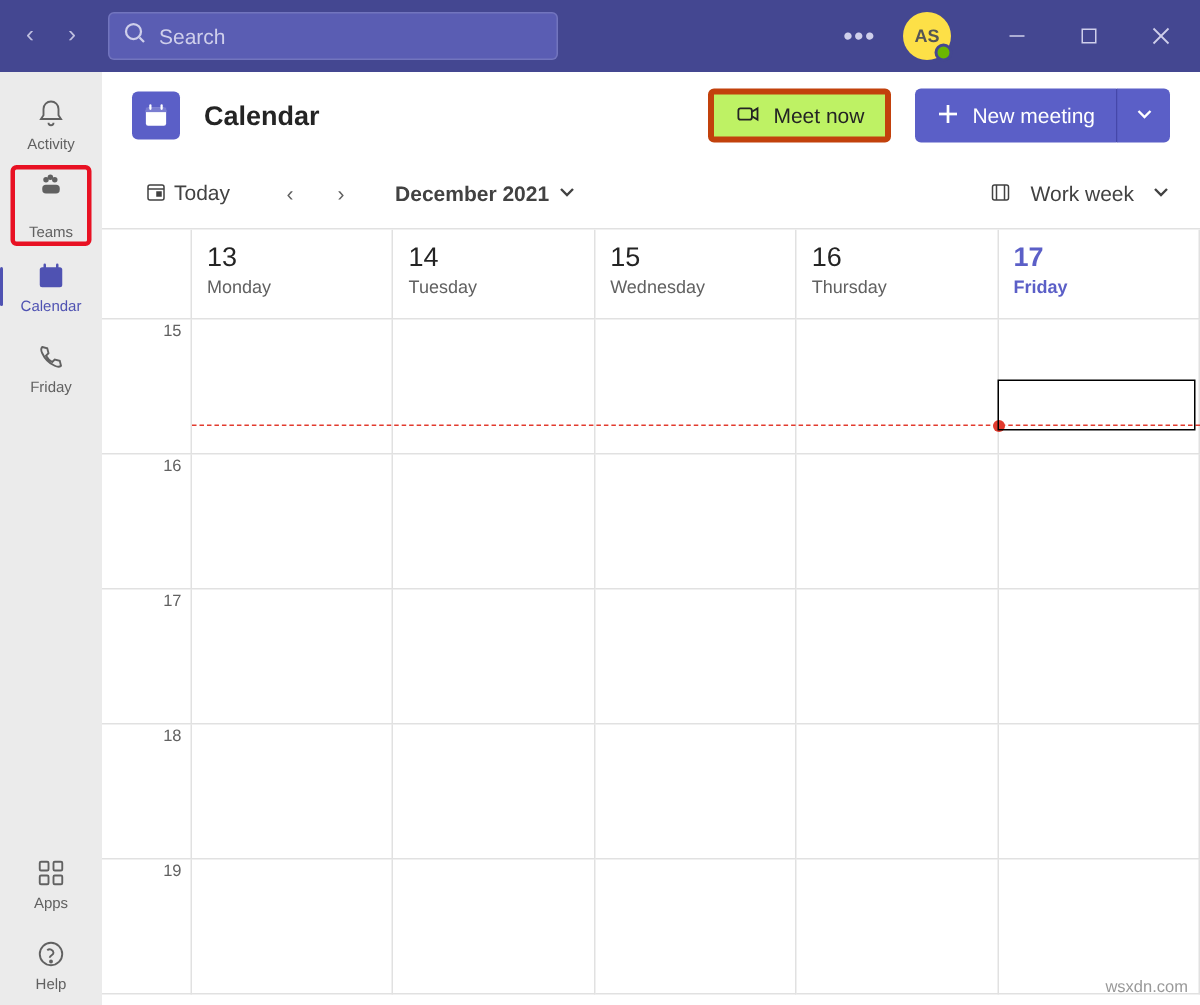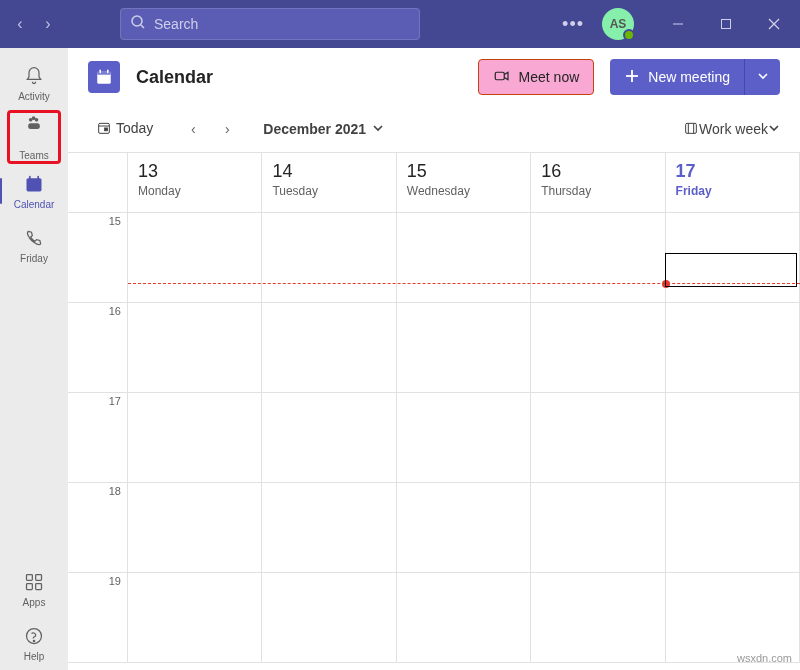--- a/index.html
+++ b/index.html
@@ -2,60 +2,60 @@
 <html><head>
 <meta charset="utf-8">
 <style>
 * { box-sizing: border-box; margin: 0; padding: 0; font-family: "Segoe UI", -apple-system, sans-serif; }
 body { width: 800px; height: 670px; overflow: hidden; background: #f5f5f5; }
 
 
 .titlebar { height: 48px; background: #444791; display: flex; align-items: center; padding: 0 8px; }
 .nav-arrows { display: flex; gap: 4px; margin-right: 12px; }
 .nav-arrow { width: 24px; height: 24px; display: flex; align-items: center; justify-content: center; color: #c0c0e0; cursor: pointer; font-size: 16px; }
-.search-box { flex: 0 0 300px; height: 32px; background: #5a5db3; border-radius: 4px; display: flex; align-items: center; padding: 0 10px; box-shadow: inset 0 0 0 1px rgba(255,255,255,0.15); margin-left: 48px; }
+.search-box { flex: 0 0 300px; height: 32px; background: #5a5db3; border-radius: 4px; display: flex; align-items: center; padding: 0 10px; box-shadow: inset 0 0 0 1px rgba(255,255,255,0.15); }
 .search-box .icon { color: #cfcfeb; margin-right: 8px; }
 .search-box input { background: transparent; border: none; outline: none; color: #e0e0f5; font-size: 14px; flex: 1; }
 .search-box input::placeholder { color: #cfcfeb; }
 .titlebar-right { margin-left: auto; display: flex; align-items: center; gap: 18px; }
 .more-dots { color: #cfcfeb; font-size: 18px; cursor: pointer; letter-spacing: 1px; }
-.avatar { width: 32px; height: 32px; border-radius: 50%; background: #86efac; color: #555; display: flex; align-items: center; justify-content: center; font-size: 12px; font-weight: 600; position: relative; }
+.avatar { width: 32px; height: 32px; border-radius: 50%; background: #fde047; color: #555; display: flex; align-items: center; justify-content: center; font-size: 12px; font-weight: 600; position: relative; }
 .avatar .presence { position: absolute; bottom: -1px; right: -1px; width: 12px; height: 12px; background: #6bb700; border: 2px solid #444791; border-radius: 50%; }
 .win-controls { display: flex; gap: 12px; margin-left: 8px; }
 .win-control { width: 36px; height: 32px; display: flex; align-items: center; justify-content: center; color: #cfcfeb; cursor: pointer; }
 
 
 .rail { position: absolute; left: 0; top: 48px; bottom: 0; width: 68px; background: #ebebeb; display: flex; flex-direction: column; align-items: center; padding-top: 8px; }
 .rail-item { width: 54px; height: 54px; display: flex; flex-direction: column; align-items: center; justify-content: center; color: #616161; cursor: pointer; position: relative; border-radius: 4px; }
 .rail-item .ri-label { font-size: 10px; margin-top: 3px; }
 .rail-item .ri-icon { width: 24px; height: 24px; display: flex; align-items: center; justify-content: center; }
 .rail-item.highlighted { border: 3px solid #e81123; gap: 12px; }
 .rail-item.active { color: #4f52b2; }
 .rail-item.active::before { content: ""; position: absolute; left: -7px; top: 14px; bottom: 14px; width: 2px; background: #4f52b2; border-radius: 2px; }
 .rail-bottom { margin-top: auto; }
 
 
 .main { position: absolute; left: 68px; top: 48px; right: 0; bottom: 0; background: #fff; display: flex; flex-direction: column; }
 .page-header { height: 58px; display: flex; align-items: center; padding: 0 20px; gap: 16px; }
 .cal-icon { width: 32px; height: 32px; background: #5b5fc7; border-radius: 4px; display: flex; align-items: center; justify-content: center; }
 .page-title { font-size: 18px; font-weight: 700; color: #242424; }
 .page-header .spacer { flex: 1; }
-.btn { height: 36px; border-radius: 4px; display: flex; align-items: center; gap: 8px; padding: 0 14px; font-size: 14px; cursor: pointer; border: 1px solid #c2410c; background: #f9a8d4; color: #242424; }
+.btn { height: 36px; border-radius: 4px; display: flex; align-items: center; gap: 8px; padding: 0 14px; font-size: 14px; cursor: pointer; border: 4px solid #c2410c; background: #bef264; color: #242424; }
 .btn-primary { background: #5b5fc7; color: #fff; border: none; }
 .btn-group { display: flex; }
 .btn-group .btn-primary:first-child { border-radius: 4px 0 0 4px; }
 .btn-dropdown { width: 36px; border-radius: 0 4px 4px 0; border-left: 1px solid #4547a9; justify-content: center; padding: 0; }
 
 
 .toolbar { height: 46px; display: flex; align-items: center; padding: 0 20px; gap: 8px; color: #424242; font-size: 14px; }
 .tb-today { display: flex; align-items: flex-start; gap: 4px; padding: 4px 8px; cursor: pointer; }
 .tb-nav { display: flex; gap: 6px; margin-left: 10px; }
 .tb-arrow { width: 28px; height: 28px; display: flex; align-items: center; justify-content: center; cursor: pointer; color: #616161; }
 .tb-month { font-weight: 600; margin-left: 14px; display: flex; align-items: center; gap: 6px; cursor: pointer; }
-.tb-view { margin-left: auto; display: flex; align-items: center; gap: 0; cursor: pointer; }
+.tb-view { margin-left: auto; display: flex; align-items: center; gap: 12px; cursor: pointer; }
 
 
 .grid-wrap { flex: 1; position: relative; overflow: hidden; border-top: 1px solid #e1e1e1; }
 .grid { position: absolute; inset: 0; display: grid; grid-template-columns: 60px repeat(5, 1fr); grid-template-rows: 60px repeat(5, 90px); }
 .time-gutter, .day-header, .cell { border-right: 1px solid #e1e1e1; border-bottom: 1px solid #e1e1e1; }
 .day-header { padding: 8px 10px; }
 .day-header .daynum { font-size: 18px; color: #242424; }
 .day-header .dayname { font-size: 12px; color: #616161; margin-top: 2px; }
 .day-header.today .daynum, .day-header.today .dayname { color: #5b5fc7; font-weight: 600; }
 .time-label { font-size: 11px; color: #616161; text-align: right; padding: 2px 6px 0 0; }

